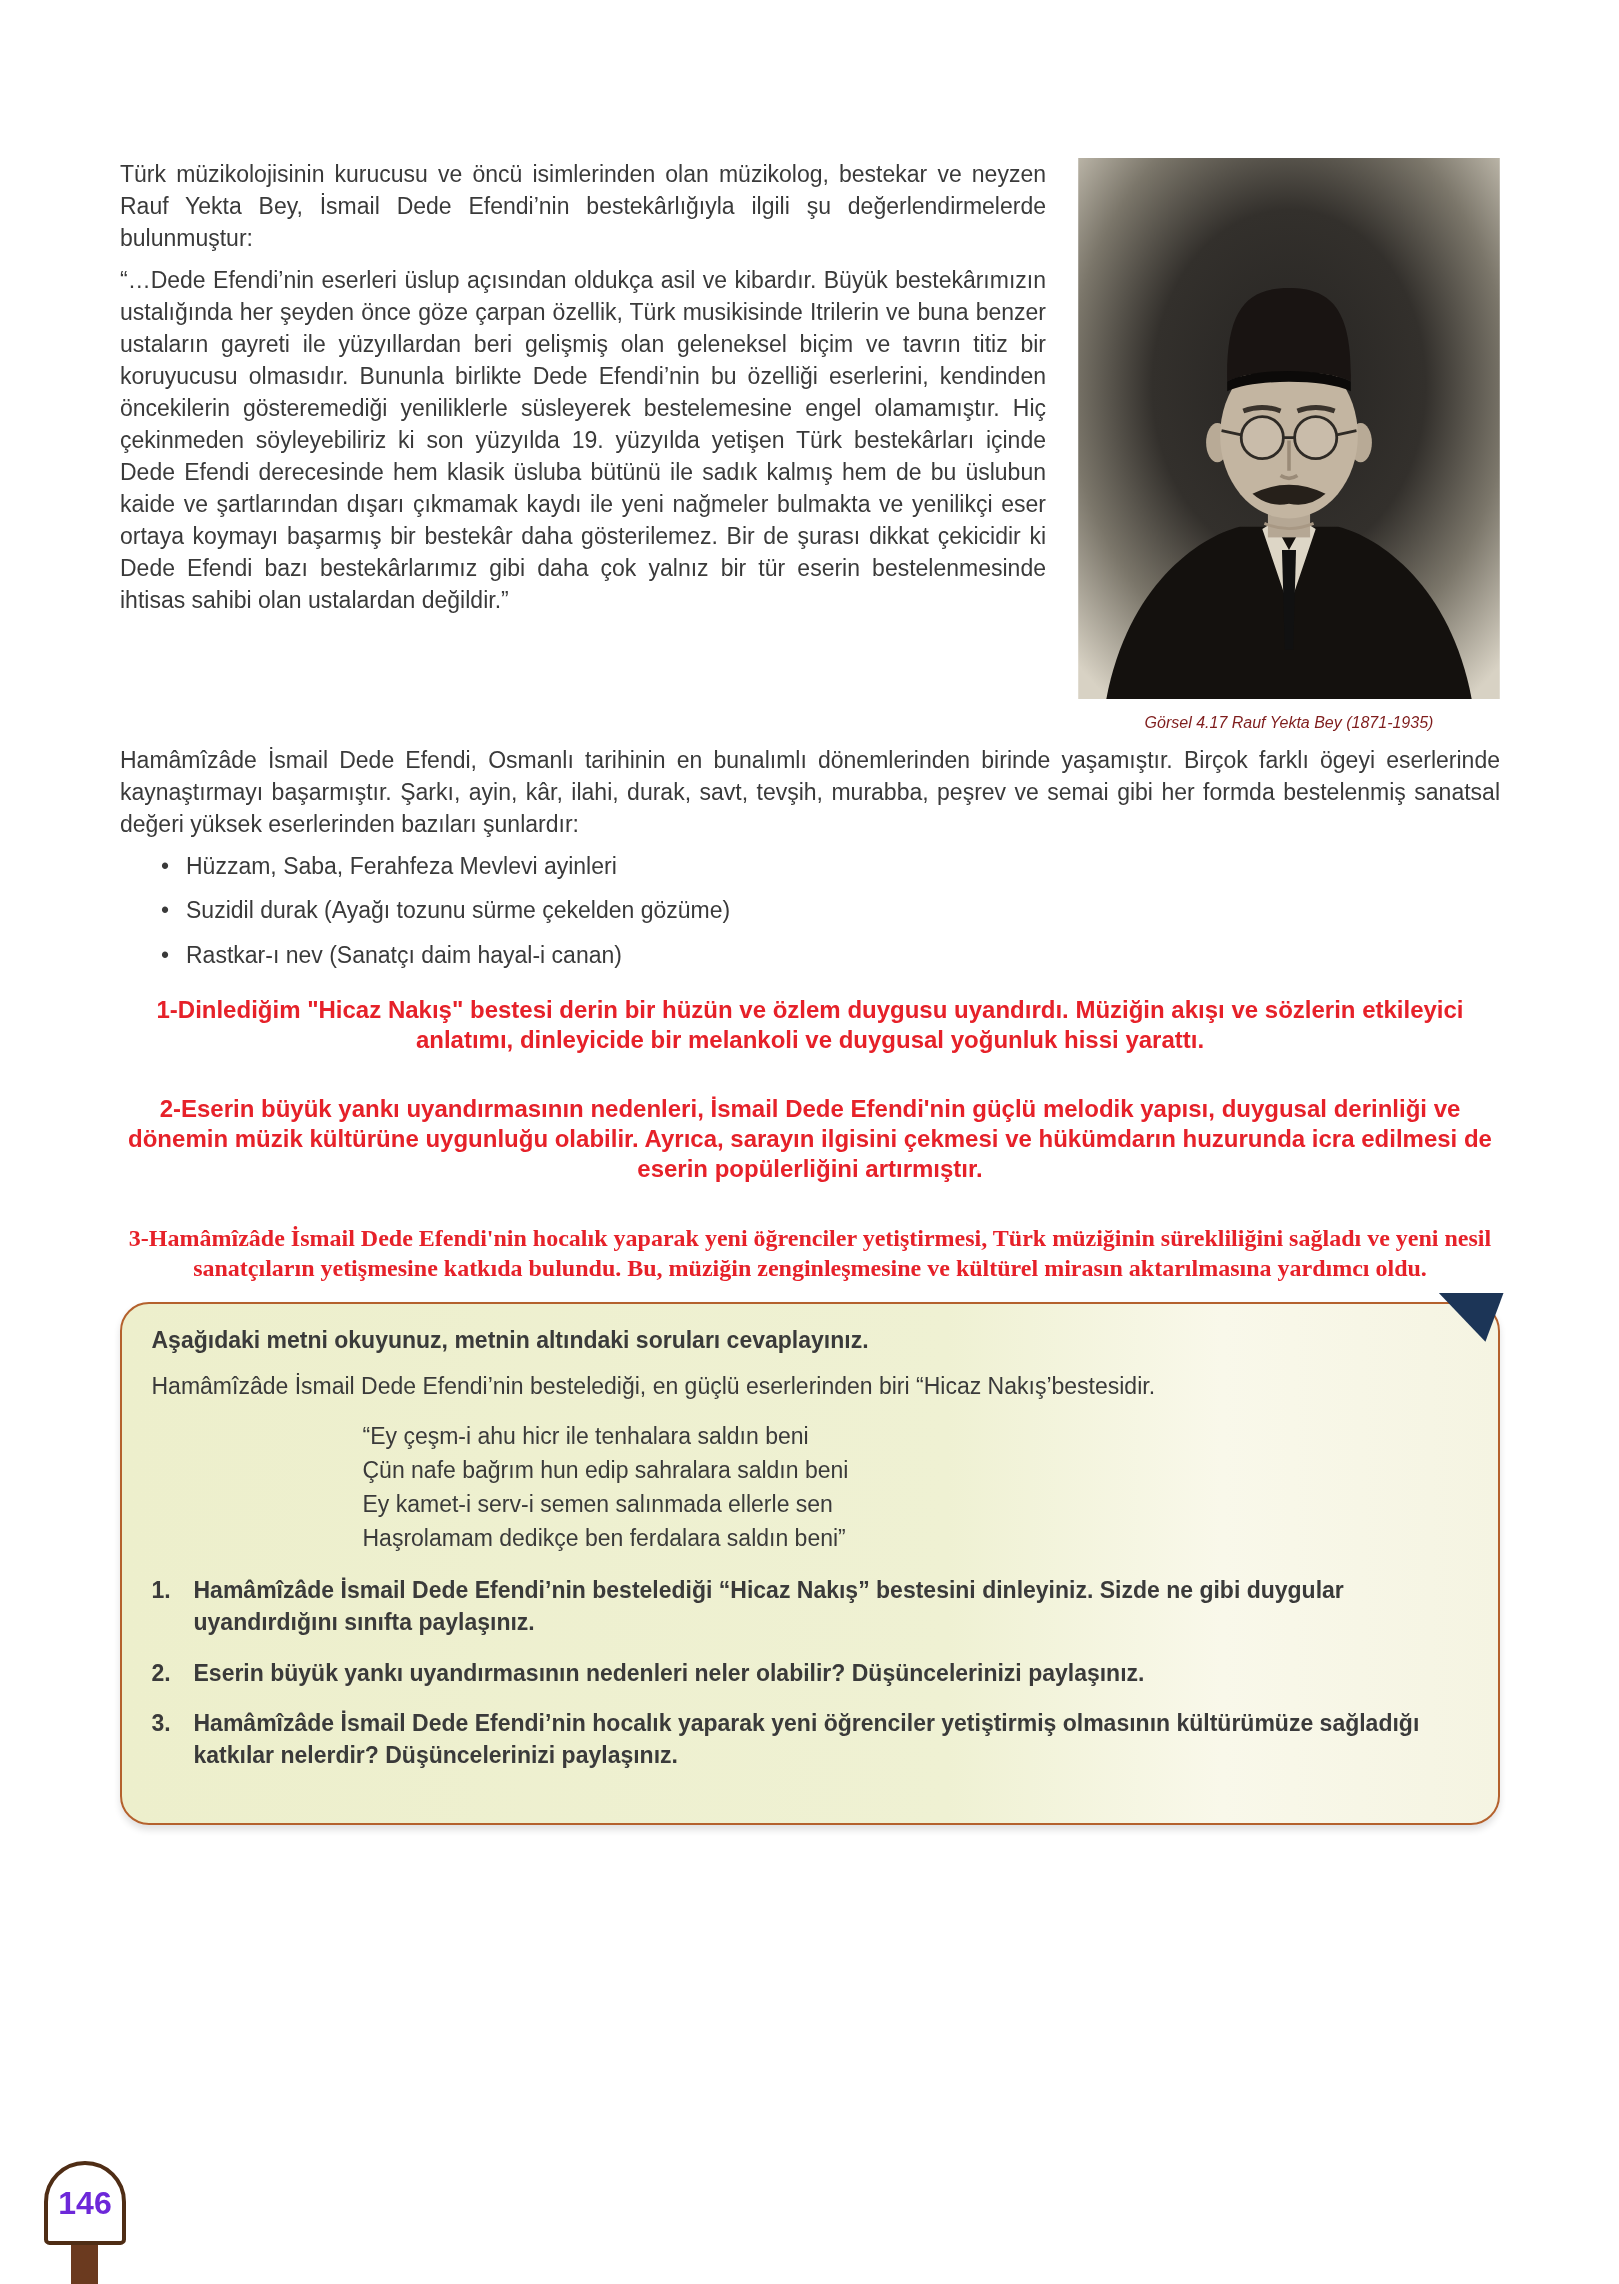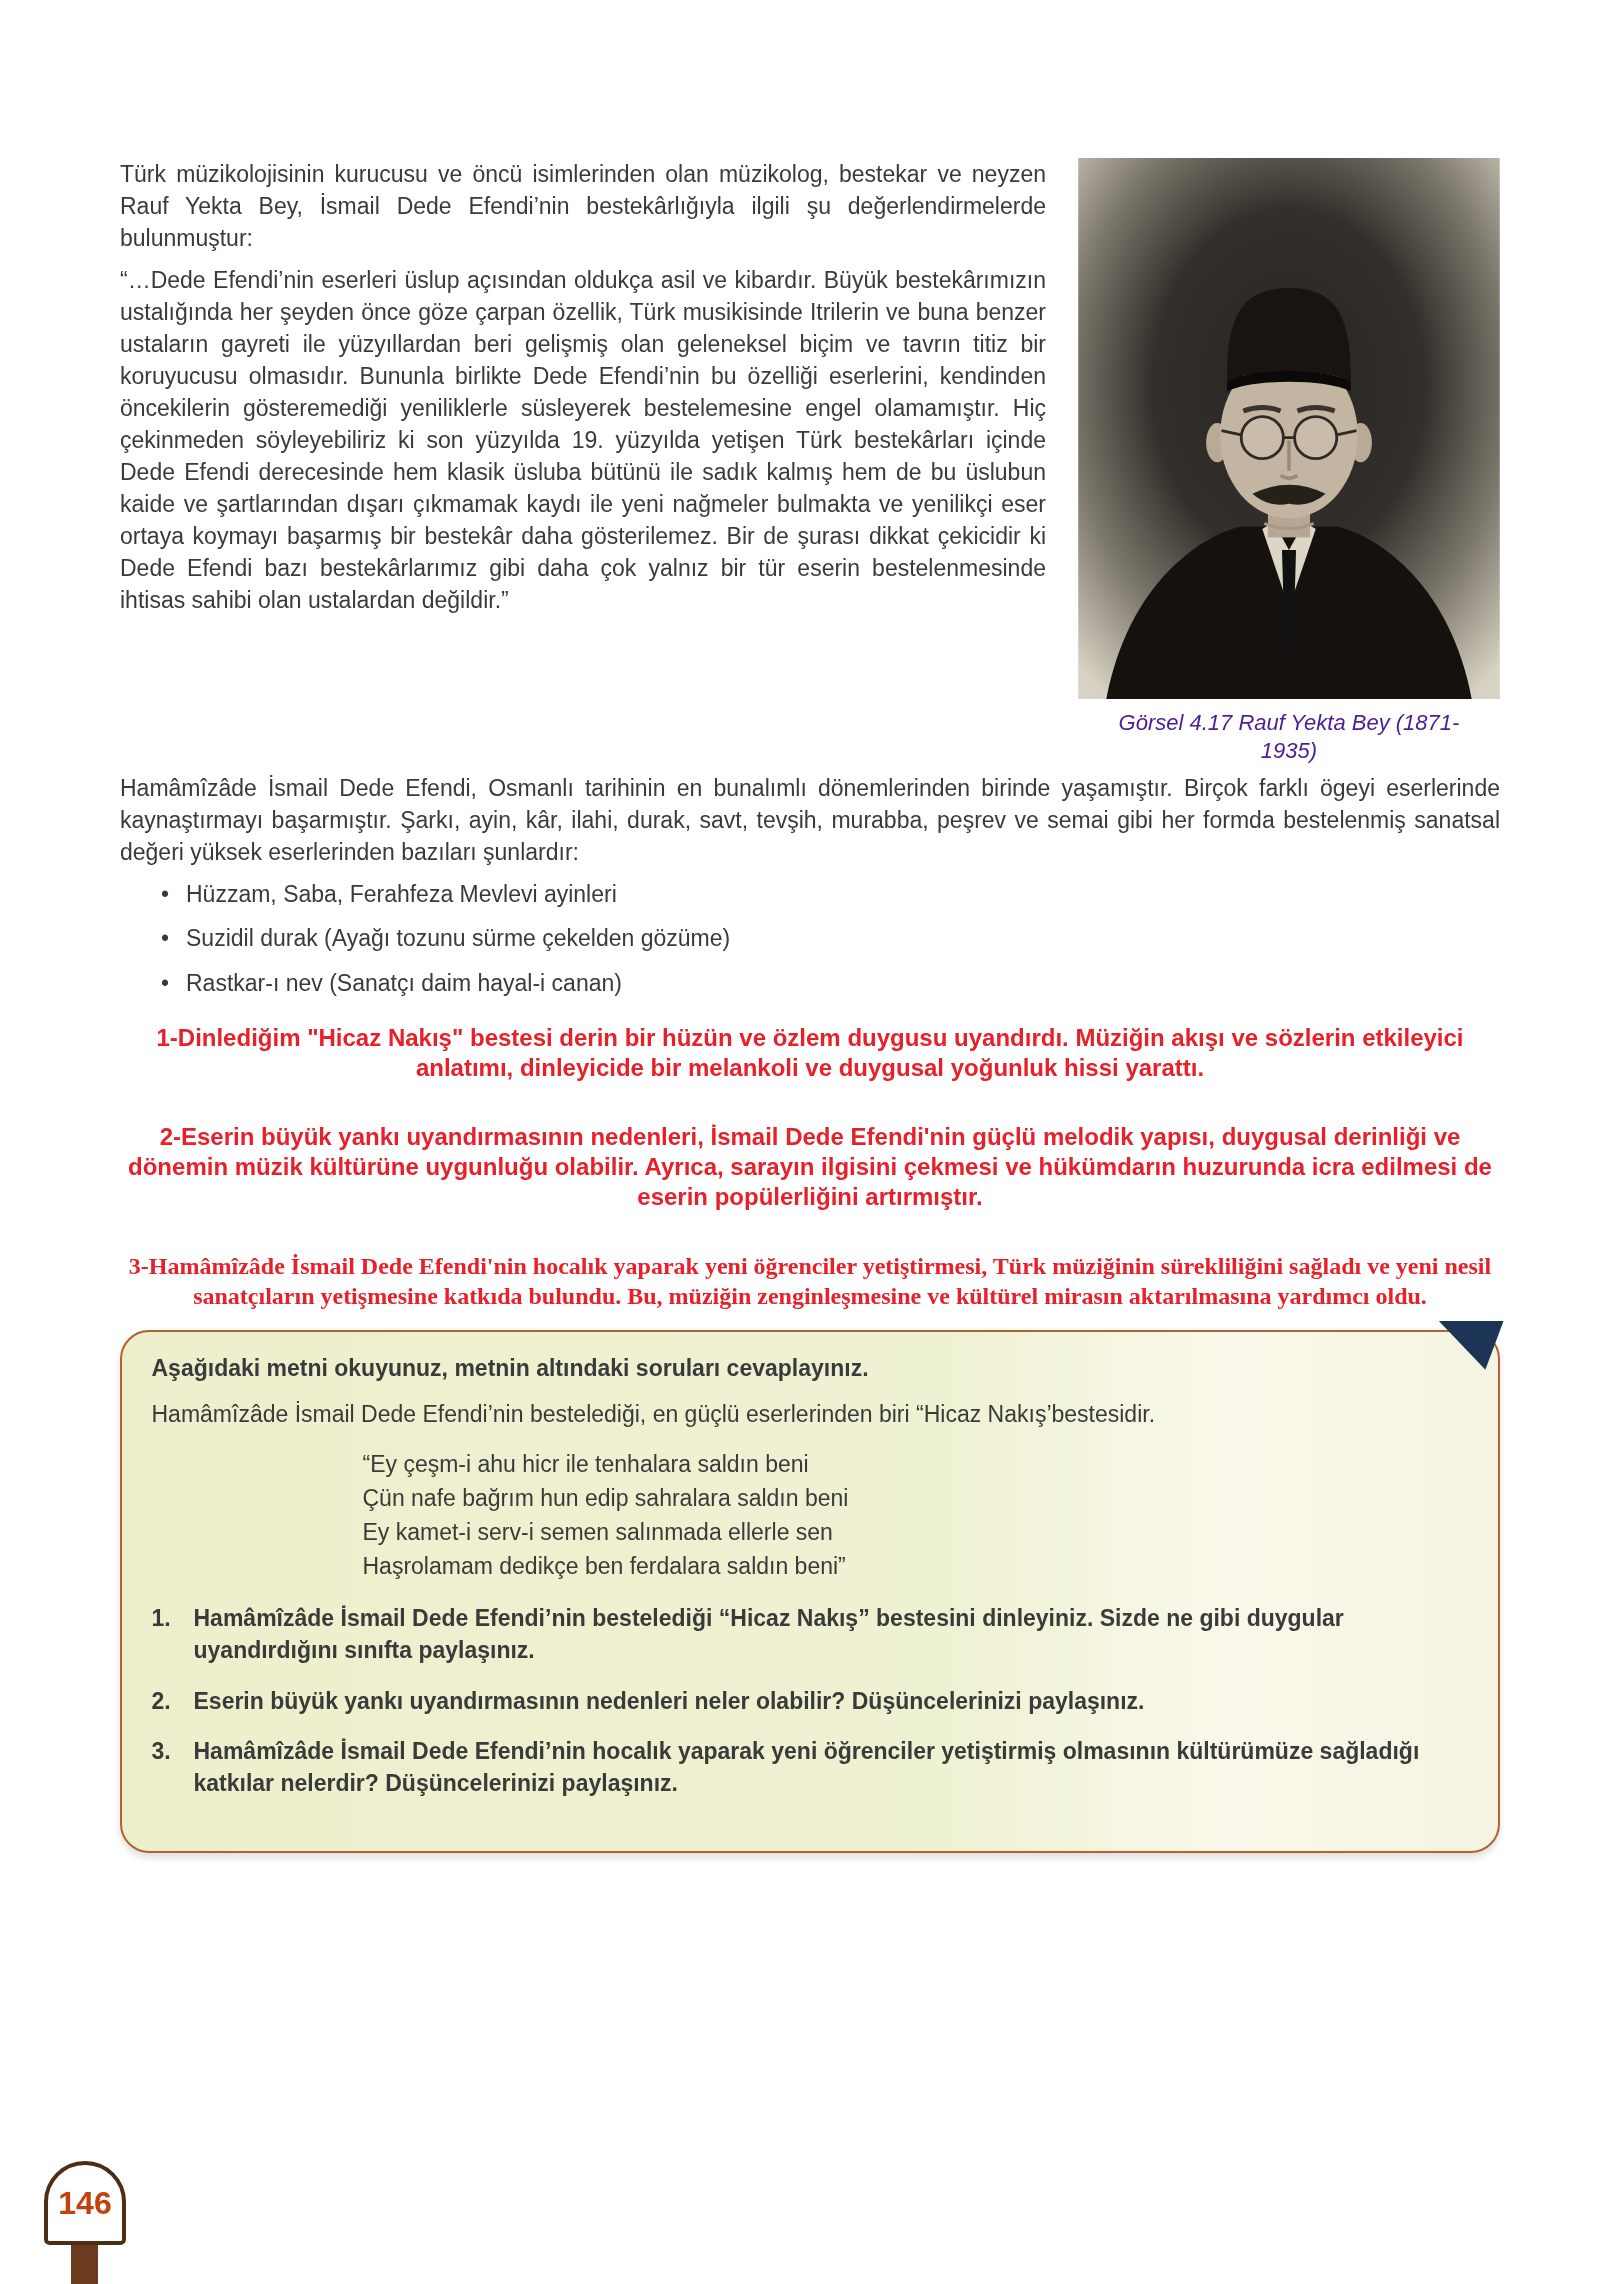--- a/index.html
+++ b/index.html
@@ -21,25 +21,25 @@
     font-size:23px;
     line-height:32px;
   }
 
   
   .figure { float:right; width:422px; margin:0 0 7px 32px; }
   .portrait { display:block; width:422px; height:541px; }
   .figure-caption {
     font-style:italic;
     text-align:center;
-    font-size:22px;
+    font-size:16px;
     line-height:28px;
     margin-top:9.8px;
     padding:0 21px;
-    color:#4c1d95;
+    color:#7f1d1d;
   }
 
   
   p.body { text-align:justify; margin-bottom:9.8px; }
   p.full { clear:right; }
 
   ul.works { list-style:none; margin:7px 0 24px 41px; }
   ul.works li { margin-bottom:12.7px; }
   ul.works li::before { content:"•"; display:inline-block; width:25px; }
 
@@ -88,21 +88,21 @@
     background:#6b3a1f;
   }
   .page-badge {
     position:absolute;
     left:44px; bottom:39px;
     width:82px; height:84px;
     background:#ffffff;
     border:4.9px solid #4f2d15;
     border-radius:41px 41px 5.6px 5.6px;
     display:flex; align-items:center; justify-content:center;
-    font-size:32px; font-weight:bold; color:#c2410c;
+    font-size:32px; font-weight:bold; color:#6d28d9;
   }
 </style>
 </head>
 <body>
 
 <div class="page">
   <div class="content">
 
     <figure class="figure">
       <svg class="portrait" viewBox="0 0 600 770" role="img">

